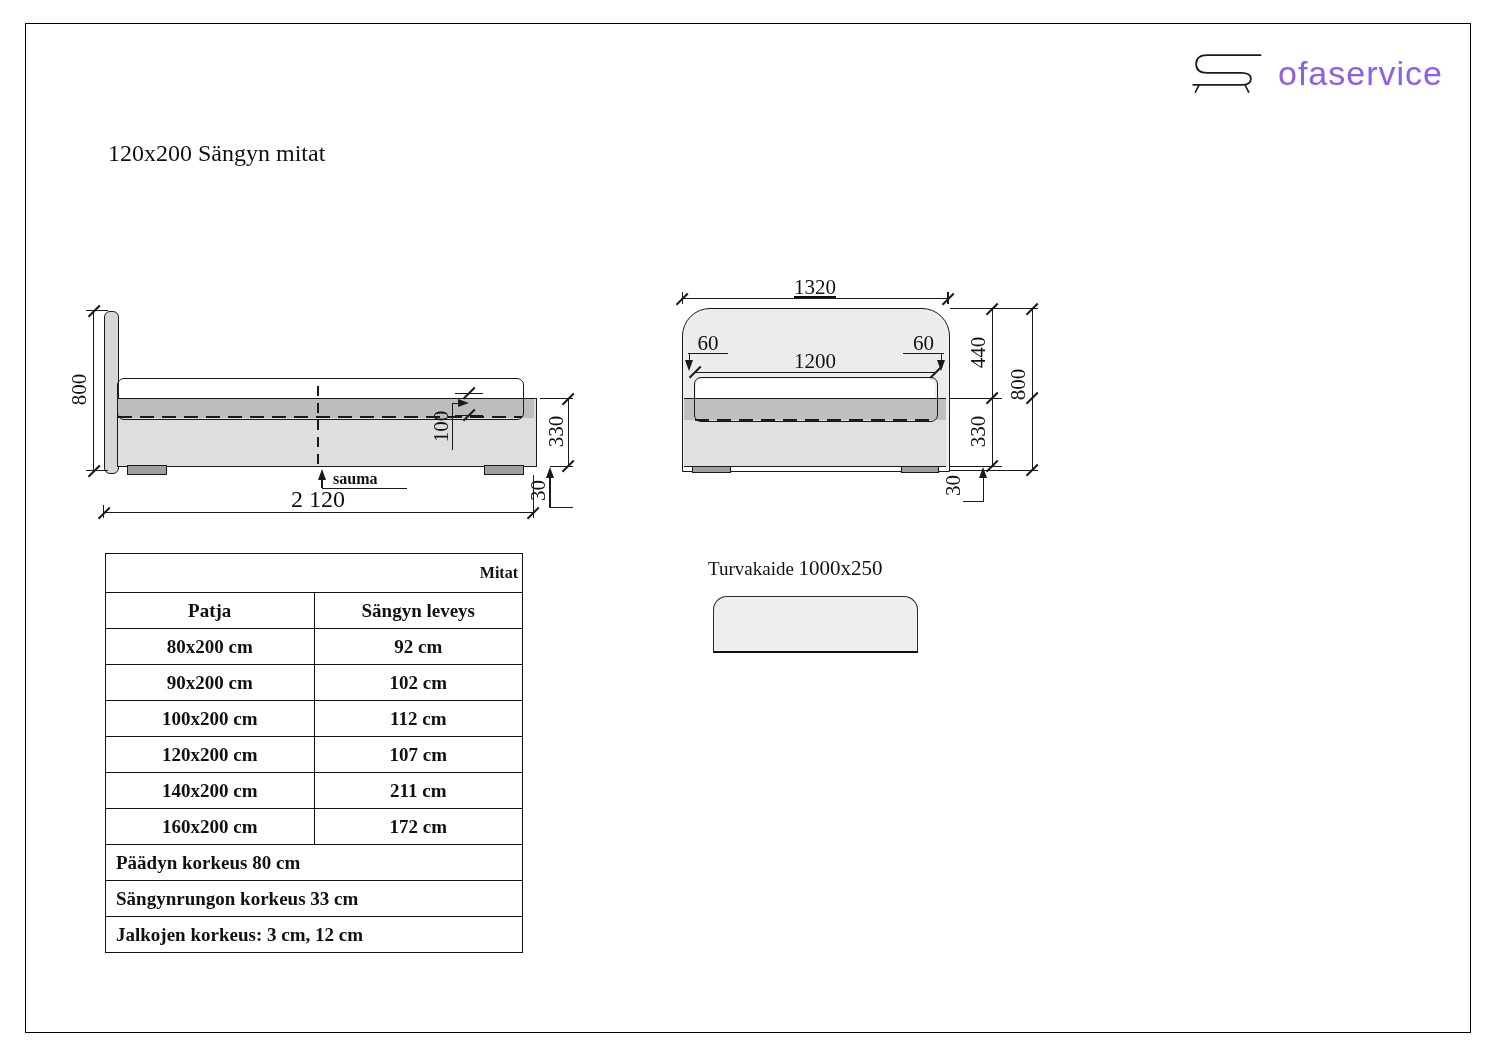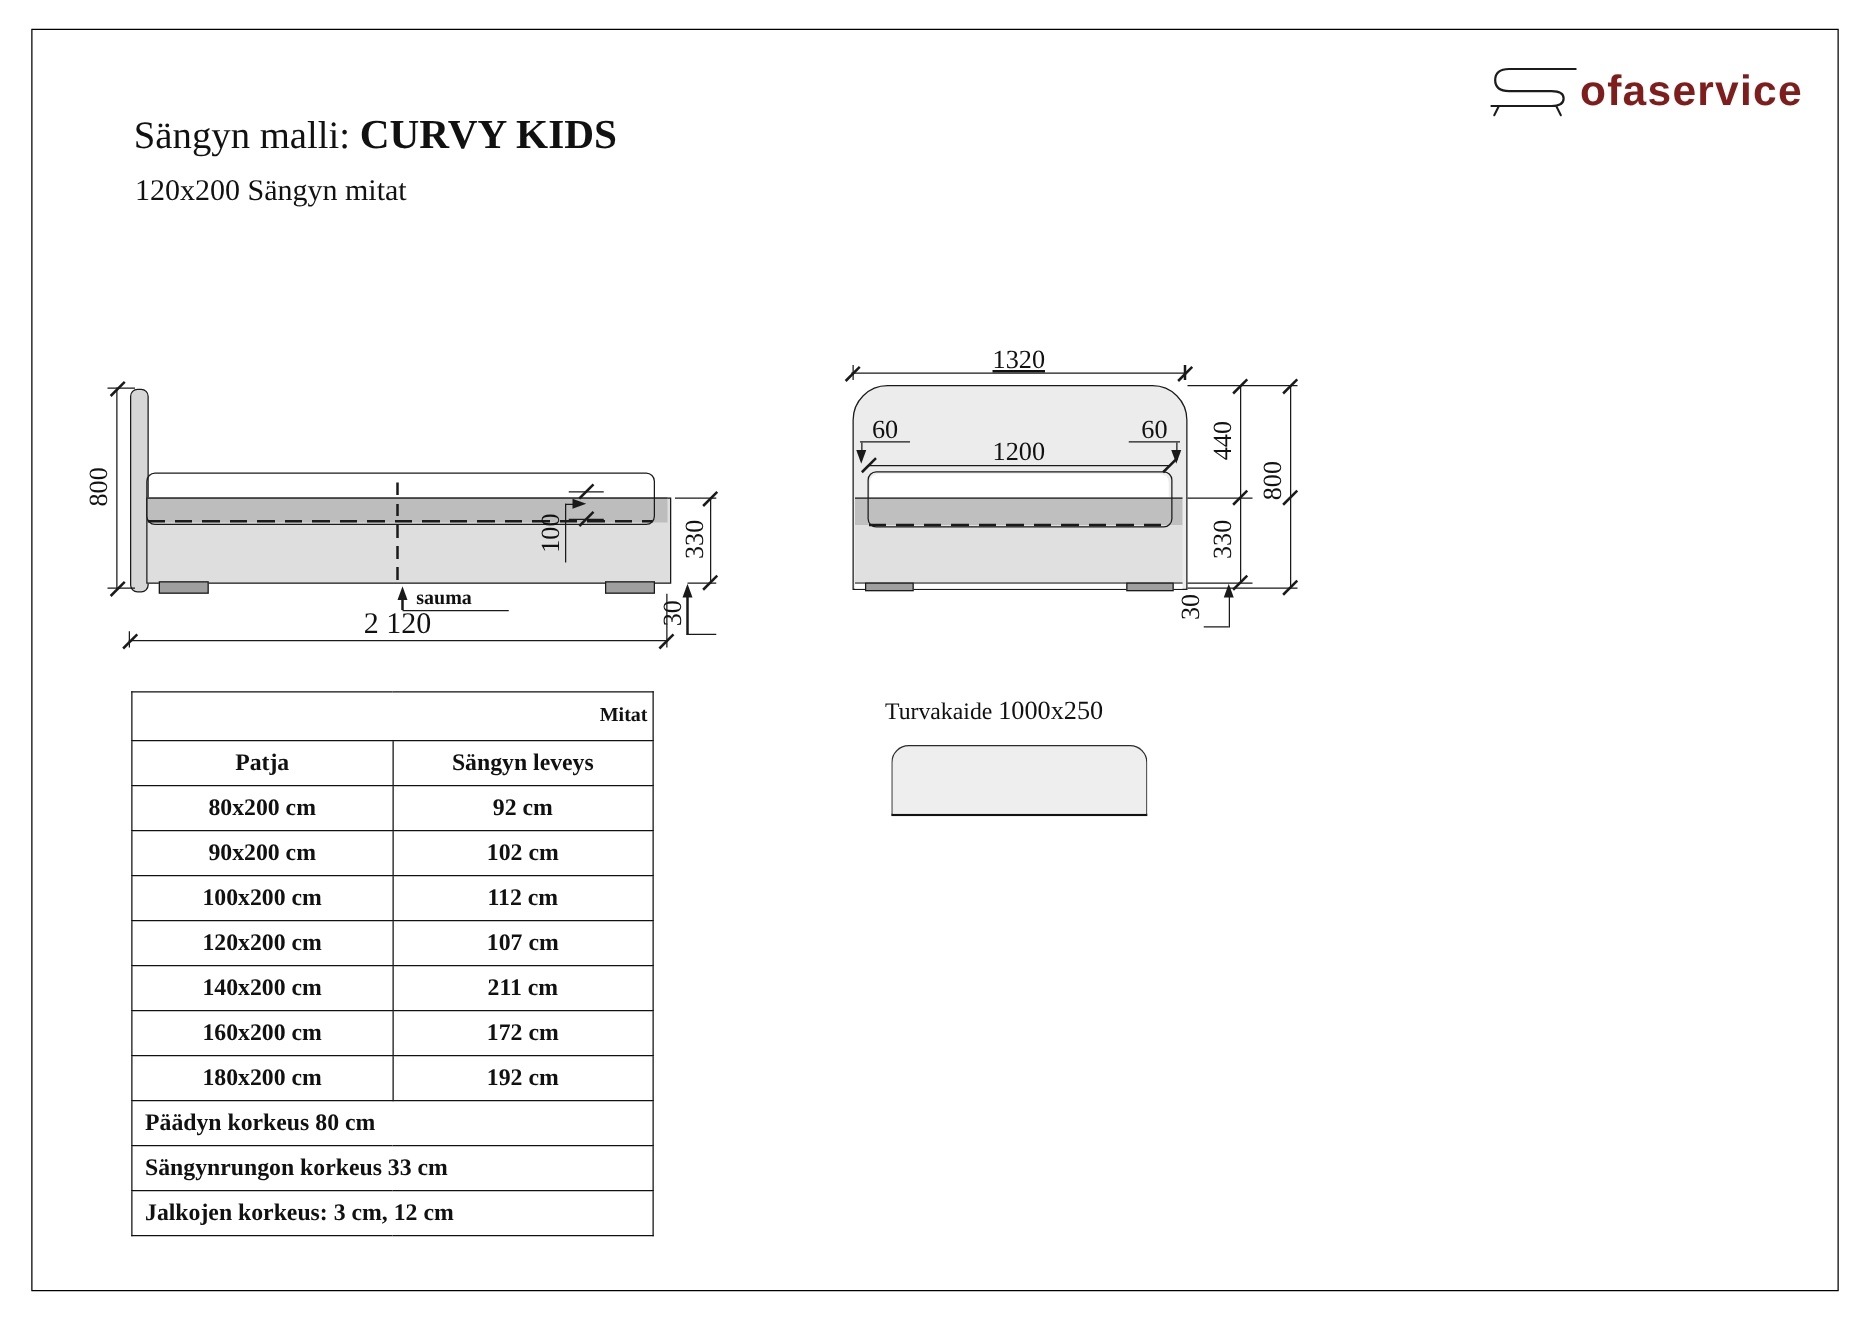--- a/index.html
+++ b/index.html
@@ -24,22 +24,22 @@
 
   .page-border { position:absolute; left:25px; top:23px; width:1444px; height:1008px;
                  border:1.6px solid #000; }
 
   .title-block { position:absolute; left:107px; top:90px; white-space:nowrap; }
   .title-prefix { font-size:31px; }
   .title-model  { font-size:33px; font-weight:bold; }
   .subtitle { position:absolute; left:108px; top:140px; font-size:24px; }
 
   .brand { position:absolute; left:1188px; top:46px; display:flex; align-items:flex-end; }
-  .brand-text { font-family:"Liberation Sans", sans-serif; font-size:34px; font-weight:700;
-                color:#7f1d1d; letter-spacing:1px; line-height:1; margin-left:2px;
+  .brand-text { font-family:"Liberation Sans", sans-serif; font-size:34px; font-weight:400;
+                color:#8b5cf6; letter-spacing:1px; line-height:1; margin-left:16px;
                 position:relative; top:-4px; }
 
   
   .sv-headboard { position:absolute; left:104px; top:311px; width:13px; height:161px;
                   background:#d7d7d7; border:1.5px solid #1a1a1a; border-radius:6px; }
   .sv-body { position:absolute; left:117px; top:398px; width:418px; height:67px;
              background:#dedede; border:1.5px solid #1a1a1a; }
   .sv-band { position:absolute; left:118px; top:398px; width:416px; height:19px;
              background:#bdbdbd; border-top:1.6px solid #1a1a1a; }
   .sv-mattress { position:absolute; left:117px; top:377.5px; width:405px; height:40px;
@@ -78,23 +78,20 @@
 
   .sauma-label { position:absolute; left:333px; top:470px; font-size:16px; font-weight:bold; }
 </style>
 </head>
 <body>
 
 <div class="page">
 
   <div class="page-border"></div>
 
-  <div class="title-block">
-    <span class="title-prefix">Sängyn malli: </span><span class="title-model">CURVY KIDS</span>
-  </div>
   <div class="subtitle">120x200 Sängyn mitat</div>
 
   <div class="brand">
     <svg width="74" height="48" viewBox="0 0 100 64">
       <path d="M 98 12 H 26 Q 11 12 11 24 Q 11 36 26 36 H 72 Q 85 36 85 44 Q 85 52 72 52 H 7" fill="none" stroke="#1c1c1c" stroke-width="2.4" stroke-linecap="round"></path>
       <path d="M 15 52 L 10 62" fill="none" stroke="#1c1c1c" stroke-width="2.2" stroke-linecap="round"></path>
       <path d="M 77 52 L 82 62" fill="none" stroke="#1c1c1c" stroke-width="2.2" stroke-linecap="round"></path>
     </svg>
     <span class="brand-text">ofaservice</span>
   </div>
@@ -242,24 +239,20 @@
     </tr>
     <tr>
       <td>140x200 cm</td>
       <td>211 cm</td>
     </tr>
     <tr>
       <td>160x200 cm</td>
       <td>172 cm</td>
     </tr>
     <tr>
-      <td>180x200 cm</td>
-      <td>192 cm</td>
-    </tr>
-    <tr>
       <td colspan="2" class="t-left">Päädyn korkeus 80 cm</td>
     </tr>
     <tr>
       <td colspan="2" class="t-left">Sängynrungon korkeus 33 cm</td>
     </tr>
     <tr>
       <td colspan="2" class="t-left">Jalkojen korkeus:  3 cm, 12 cm</td>
     </tr>
   </tbody>
     </table>

